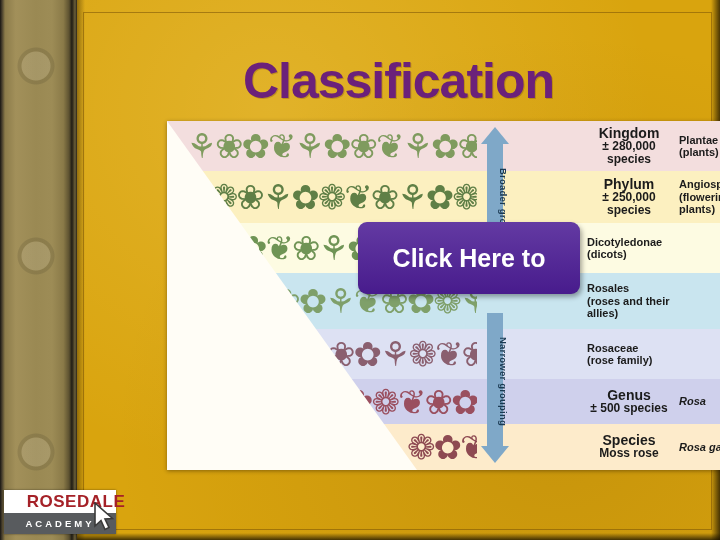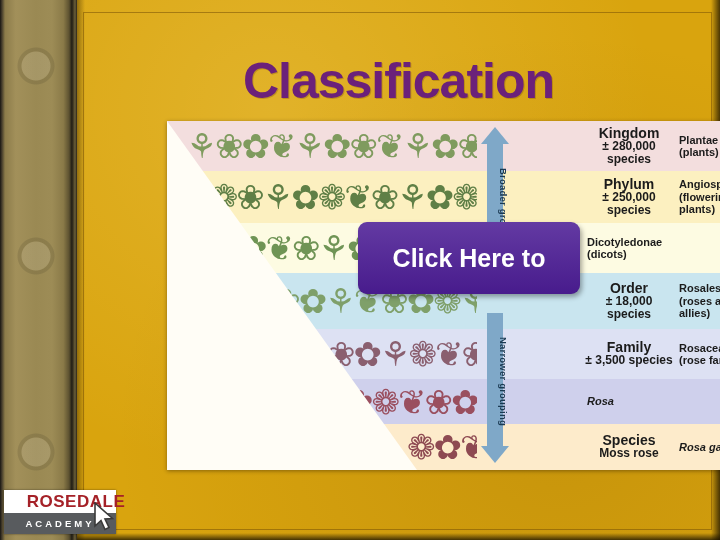--- a/index.html
+++ b/index.html
@@ -190,40 +190,36 @@
               <div class="rsci">(flowering plants)</div>
             </div>
           </div>
           <div class="rank-row" style="position: absolute; top: 102px; height: 50px;">
             <div class="rank-right">
               <div class="rsci">Dicotyledonae</div>
               <div class="rsci">(dicots)</div>
             </div>
           </div>
           <div class="rank-row" style="position: absolute; top: 152px; height: 56px;">
-            <div class="rank-left">
-              <div class="rname">Order</div>
-              <div class="rcount">± 18,000 species</div>
-            </div>
             <div class="rank-right">
               <div class="rsci">Rosales</div>
               <div class="rsci">(roses and their allies)</div>
             </div>
           </div>
           <div class="rank-row" style="position: absolute; top: 208px; height: 50px;">
-            <div class="rank-left">
-              <div class="rname">Family</div>
-              <div class="rcount">± 3,500 species</div>
-            </div>
             <div class="rank-right">
               <div class="rsci">Rosaceae</div>
               <div class="rsci">(rose family)</div>
             </div>
           </div>
           <div class="rank-row" style="position: absolute; top: 258px; height: 45px;">
+            <div class="rank-left">
+              <div class="rname">Genus</div>
+              <div class="rcount">± 500 species</div>
+            </div>
             <div class="rank-right">
               <div class="rsci ital">Rosa</div>
             </div>
           </div>
           <div class="rank-row" style="position: absolute; top: 303px; height: 46px;">
             <div class="rank-left">
               <div class="rname">Species</div>
               <div class="rcount">Moss rose</div>
             </div>
             <div class="rank-right">

